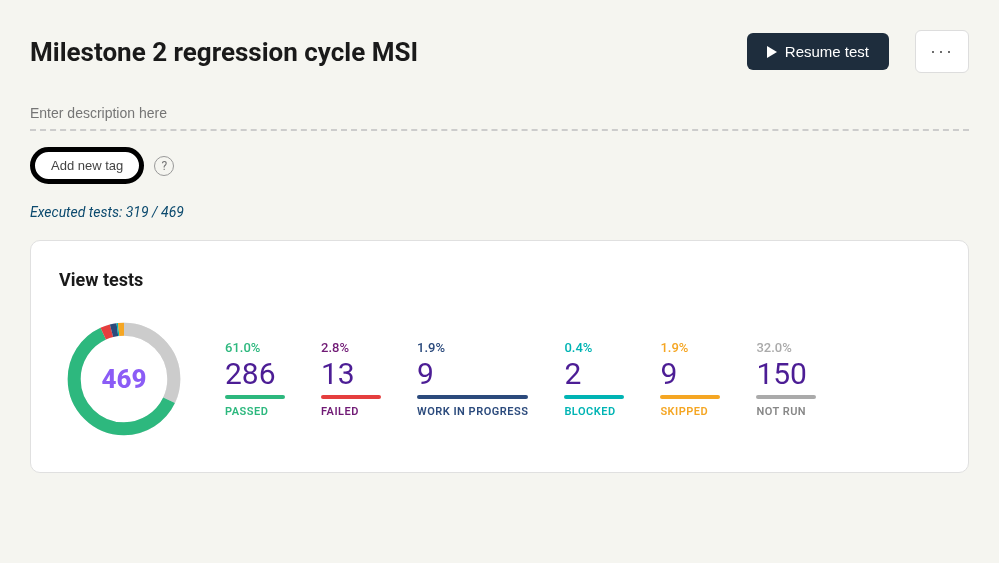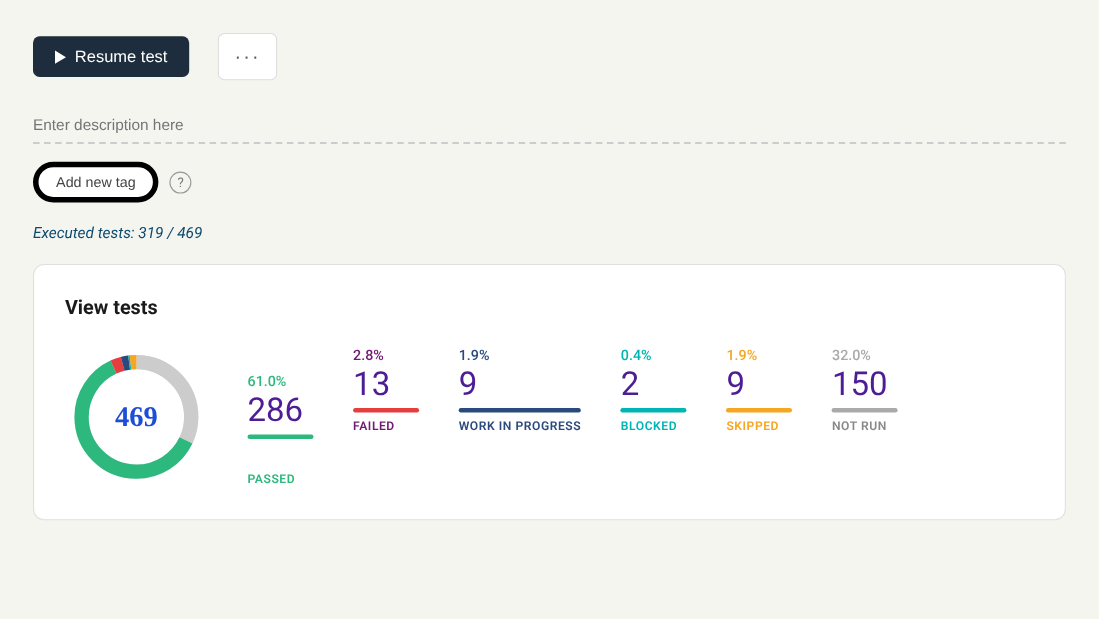--- a/index.html
+++ b/index.html
@@ -148,22 +148,21 @@
     }
 
     .donut-center {
       position: absolute;
       top: 50%;
       left: 50%;
       transform: translate(-50%, -50%);
       text-align: right;
       font-size: 26px;
       font-weight: 800;
-      color: #1d4ed8;
-      font-family: Liberation Serif, serif;
+      color: #8b5cf6;
     }
 
     .stats-items {
       display: flex;
       gap: 36px;
       align-items: flex-start;
       flex: 1;
     }
 
     .stat-item {
@@ -194,21 +193,21 @@
       margin-bottom: 6px;
     }
 
     .stat-label {
       font-size: 11px;
       font-weight: 600;
       letter-spacing: 0.5px;
       text-transform: uppercase;
     }
 
-    .color-green { color: #2db87e; margin-top: 24px; }
+    .color-green { color: #2db87e; }
     .color-red { color: #701a75; text-align: center; }
     .color-navy { color: #2b4a7c; }
     .color-teal { color: #00b4b4; }
     .color-orange { color: #f5a623; }
     .color-gray { color: #aaa; }
 
     .bar-green { background: #2db87e; }
     .bar-red { background: #e53e3e; }
     .bar-navy { background: #2b4a7c; }
     .bar-teal { background: #00b4b4; }
@@ -218,20 +217,21 @@
     
     
     
   </style>
 </head>
 <body>
 
 
 
 <div class="header-row">
+  <h1 class="page-title">Milestone 2 regression cycle MSI</h1>
   <div class="header-actions">
     <button class="resume-btn">
       <span class="play-icon"></span>
       <span>Resume test</span>
     </button>
     <button class="more-btn">
       <span>···</span>
     </button>
   </div>
 </div>

